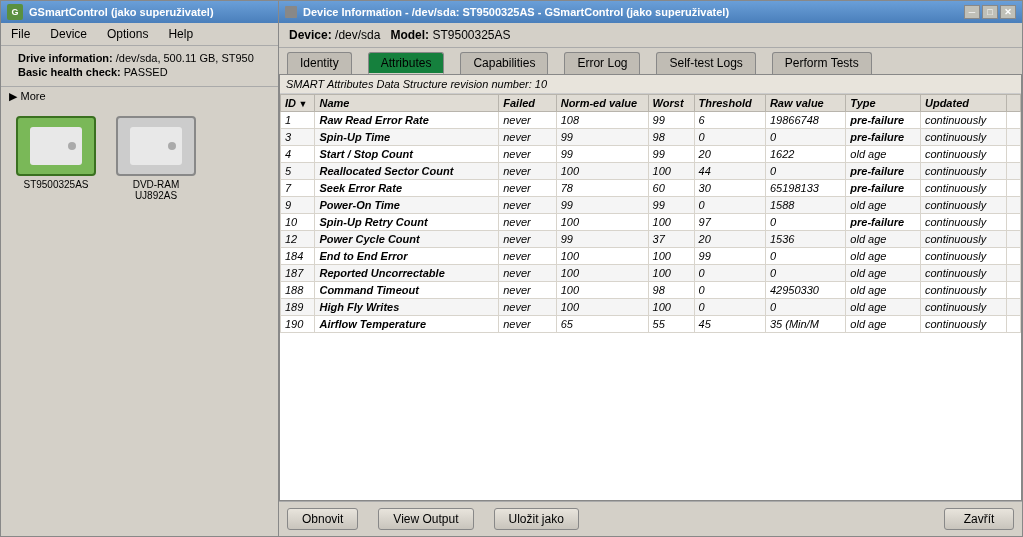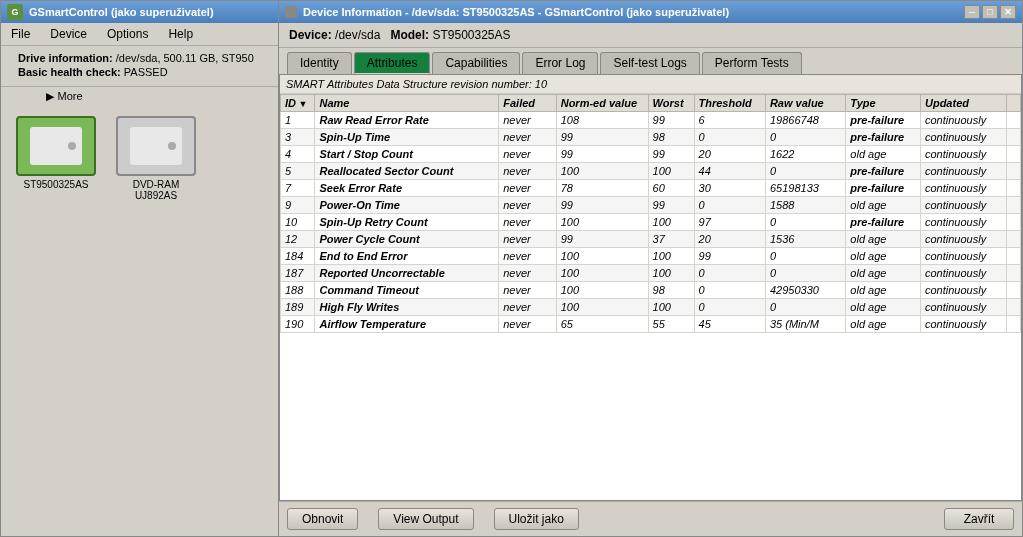--- a/index.html
+++ b/index.html
@@ -48,21 +48,20 @@
       padding: 6px 17px;
       border-bottom: 1px solid #aaa;
     }
     .drive-info-line { font-size: 11px; margin-bottom: 2px; }
     .drive-info-line b { font-weight: bold; }
 
     .more-row {
       padding: 3px 8px;
       font-size: 11px;
       cursor: pointer;
-      margin-left: 37px;
     }
 
     .drives-area {
       display: flex;
       gap: 10px;
       padding: 10px;
       flex-wrap: wrap;
     }
     .drive-icon {
       display: flex; flex-direction: column; align-items: center;
@@ -153,21 +152,21 @@
 
     .device-info-bar {
       padding: 5px 10px;
       font-size: 12px;
       border-bottom: 1px solid #aaa;
     }
 
     .tabs-row {
       display: flex;
       padding: 4px 8px 0;
-      gap: 2px;
+      gap: 16px;
       background: #d4d0c8;
     }
     .tab {
       padding: 3px 12px;
       border: 1px solid #888;
       border-bottom: none;
       background: #c0bcb4;
       cursor: pointer;
       font-size: 12px;
       border-radius: 3px 3px 0 0;

